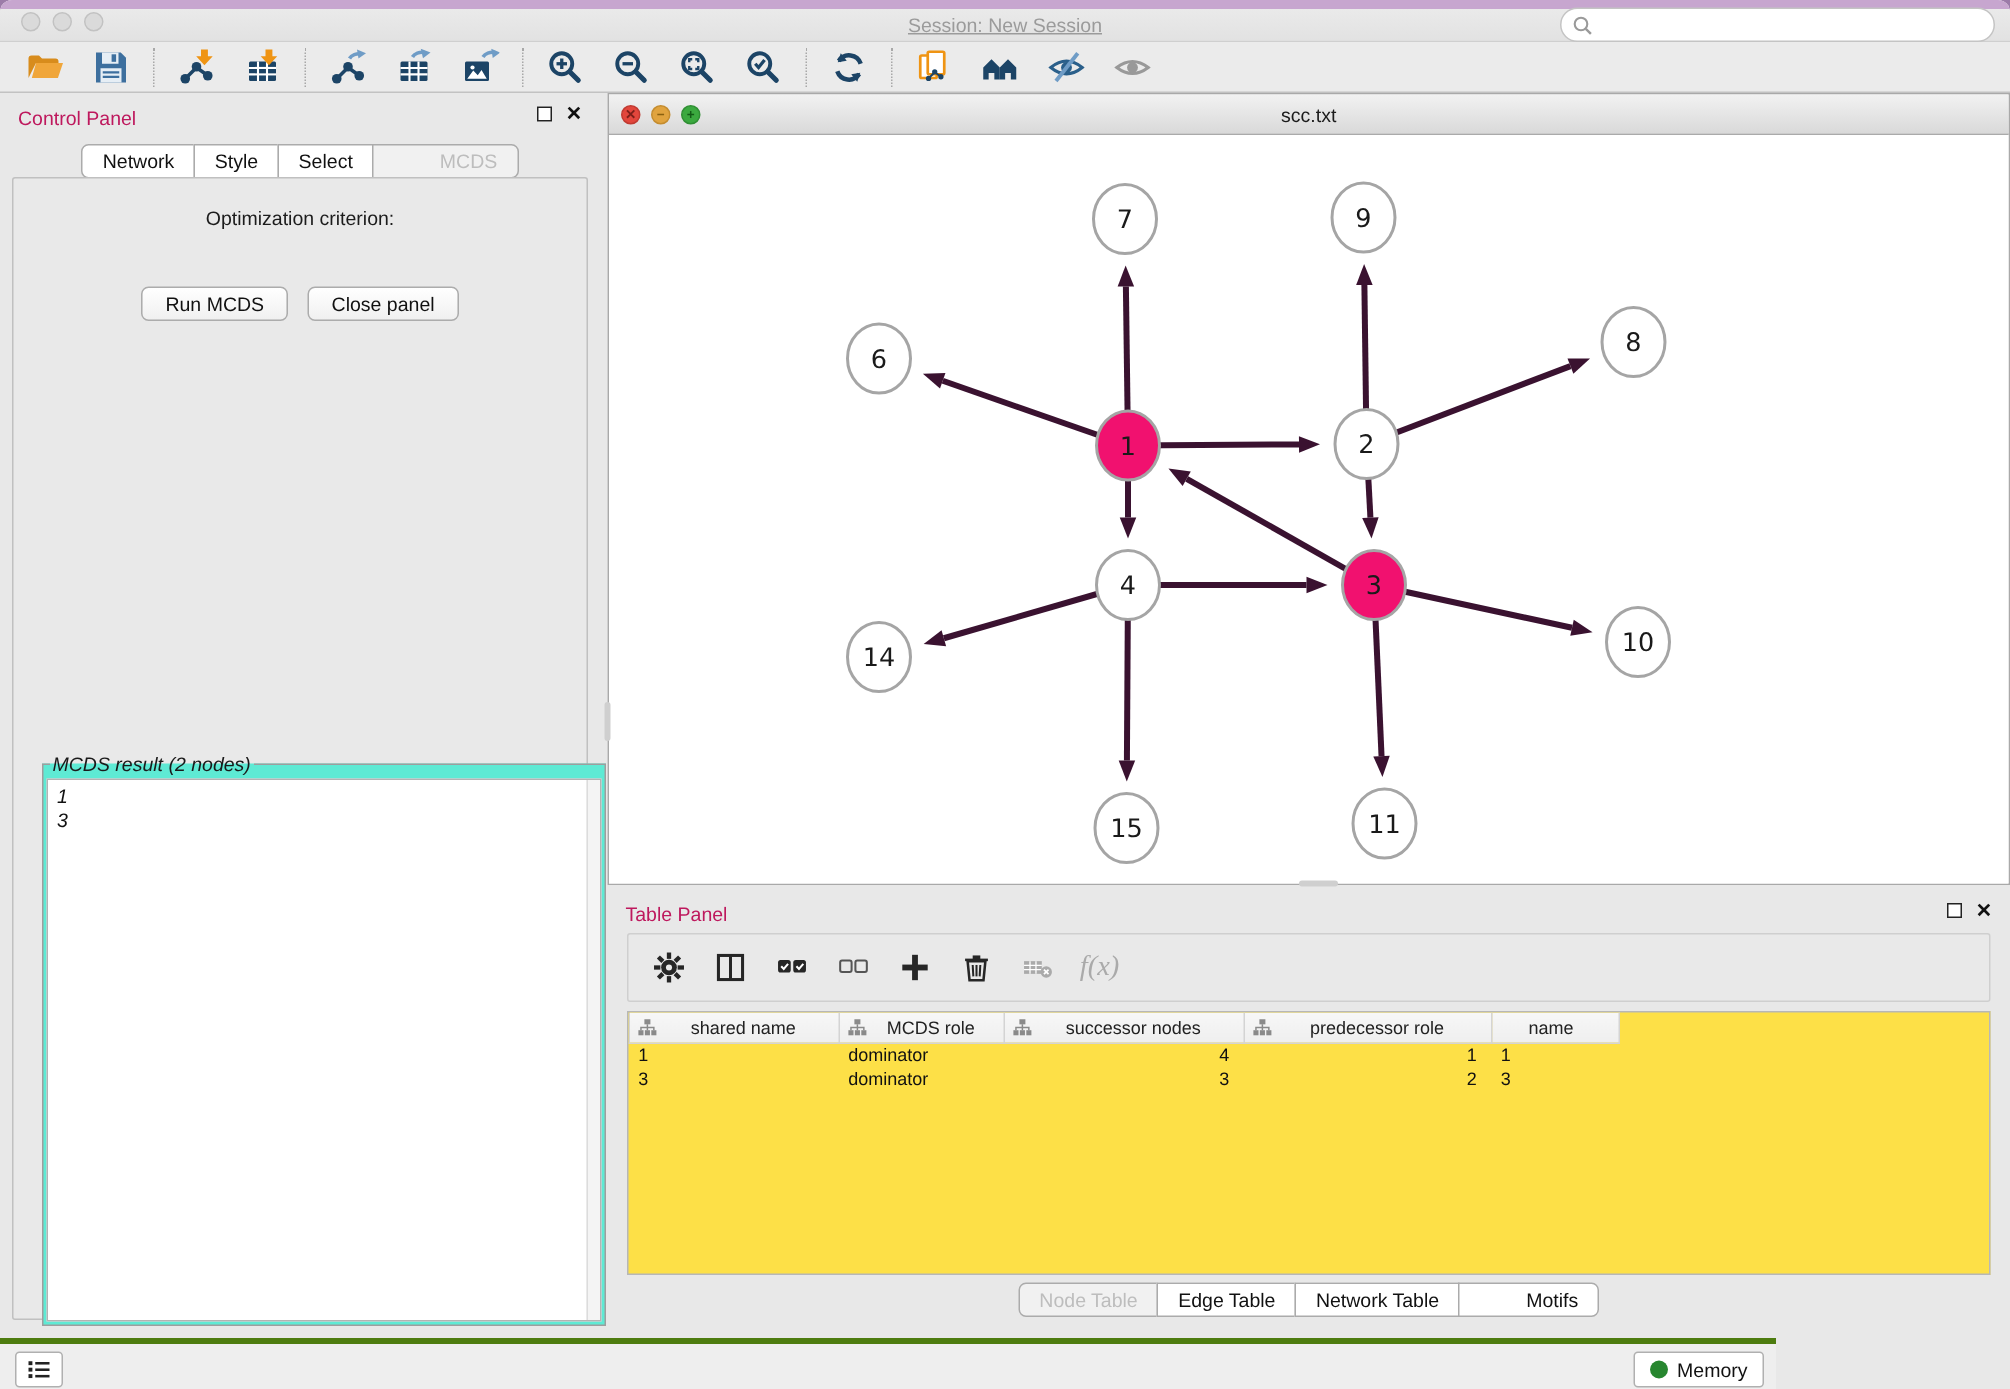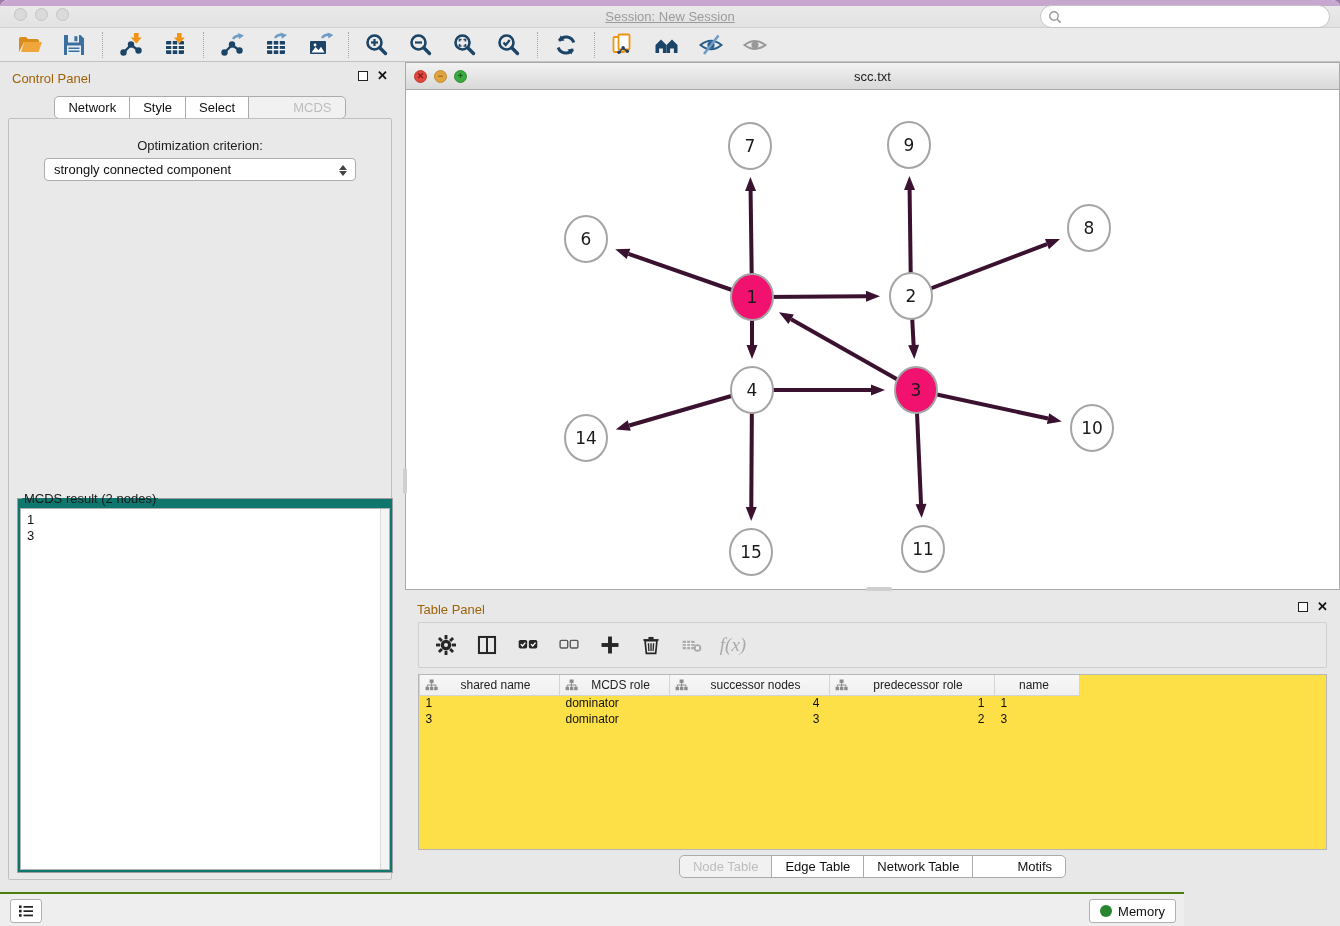--- a/index.html
+++ b/index.html
@@ -22,21 +22,21 @@
     background:#ebebeb;border-bottom:1px solid #c2c2c2;display:flex;align-items:center;padding-left:8px;}
   .tb-btn{width:44px;height:32px;display:flex;align-items:center;justify-content:center;flex:0 0 auto;}
   .tb-btn svg{width:26px;height:26px;}
   .tb-sep{width:1px;height:26px;border-left:1px dotted #a8a8a8;margin:0 6px;flex:0 0 auto;}
   .searchbox{position:absolute;right:10px;top:5px;width:290px;height:23px;background:#fff;
     border:1px solid #c4c4c4;border-radius:12px;display:flex;align-items:center;padding-left:7px;}
   .searchbox input{border:none;outline:none;flex:1;font-size:12px;background:transparent;height:18px;}
   
   .control-panel{position:absolute;left:0;top:62px;width:400px;height:824px;background:#e8e8e8;}
   .cp-header{position:absolute;left:0;top:0;width:100%;height:34px;}
-  .panel-title{position:absolute;left:12px;top:9px;font-size:13px;color:#a16207;}
+  .panel-title{position:absolute;left:12px;top:9px;font-size:13px;color:#be185d;}
   .panel-ctrls{position:absolute;right:12px;top:9px;display:flex;gap:9px;align-items:center;}
   .float-ico{width:10px;height:10px;border:1.6px solid #222;display:inline-block;background:#fff;}
   .close-ico{font-size:13px;font-weight:bold;color:#111;line-height:10px;}
   .tabs-row{position:absolute;left:0;width:100%;display:flex;justify-content:center;}
   .cp-tabs{top:34px;}
   .tab{border:1px solid #ababab;background:#fff;color:#111;font-size:13px;
     padding:3px 13px;margin-left:-1px;position:relative;cursor:default;}
   .tab:first-child{border-radius:5px 0 0 5px;margin-left:0;}
   .tab:last-child{border-radius:0 5px 5px 0;padding-left:44px;}
   .tab.tab-active{background:#f1f1f1;color:#bdbdbd;}
@@ -47,21 +47,21 @@
     border:1px solid #adadad;border-radius:4px;font-size:13px;color:#111;
     display:flex;align-items:center;padding-left:9px;}
   .stepper{position:absolute;right:6px;top:3px;width:12px;height:16px;display:flex;flex-direction:column;
     align-items:center;justify-content:center;gap:1px;}
   .stepper .up{width:0;height:0;border-left:4px solid transparent;border-right:4px solid transparent;border-bottom:5px solid #444;}
   .stepper .dn{width:0;height:0;border-left:4px solid transparent;border-right:4px solid transparent;border-top:5px solid #444;}
   .cp-buttons{position:absolute;left:0;top:129px;width:100%;display:flex;justify-content:center;gap:13px;}
   .btn{height:23px;background:linear-gradient(#ffffff,#f0f0f0);border:1px solid #acacac;
     border-radius:5px;font-size:13px;color:#111;padding:0 15px;font-family:"Liberation Sans",sans-serif;}
   .mcds-fieldset{position:absolute;left:12px;top:424px;width:376px;height:382px;
-    border:1px solid #9e9e9e;margin:5px;padding:2px;background:#0f766e;}
+    border:1px solid #9e9e9e;margin:16px;padding:2px;background:#5eead4;font-style:italic;}
   .mcds-fieldset legend{font-size:13px;color:#1a1a1a;padding:0 2px;margin-left:2px;}
   .mcds-list{position:relative;width:100%;height:100%;background:#fff;border:1px solid #b3b3b3;
     font-size:13px;color:#111;padding:3px 0 0 6px;overflow:hidden;}
   .mcds-line{line-height:16px;}
   .mcds-scroll{position:absolute;right:0;top:0;bottom:0;width:9px;background:#f4f4f4;border-left:1px solid #dcdcdc;}
   
   .network-window{position:absolute;left:405px;top:62px;width:935px;height:528px;
     background:#fff;border:1px solid #a9a9a9;}
   .nw-titlebar{position:absolute;left:0;top:0;width:100%;height:27px;
     background:linear-gradient(#f2f2f2,#d9d9d9);border-bottom:1px solid #aaa;}
@@ -87,21 +87,21 @@
   table.datatable{border-collapse:collapse;table-layout:fixed;}
   .datatable th{height:20px;background:linear-gradient(#f7f7f7,#efefef);
     border:1px solid #d4d4d4;border-top:none;font-weight:normal;font-size:12px;color:#222;padding:0;}
   .th-inner{display:flex;align-items:center;}
   .th-inner .th-ico{margin-left:5px;flex:0 0 auto;display:flex;}
   .th-inner .th-label{flex:1;text-align:center;padding-right:6px;}
   .datatable td{height:16px;font-size:12px;color:#111;padding:0 6px;white-space:nowrap;overflow:hidden;}
   .td-r{text-align:right;padding-right:10px !important;}
   .tp-tabs{bottom:8px;top:auto;}
   
-  .statusbar{position:absolute;left:0;bottom:0;width:1184px;height:34px;background:#eeeeee;border-top:2px solid #4d7c0f;}
+  .statusbar{position:absolute;left:0;bottom:0;width:1184px;height:34px;background:#eeeeee;border-top:4px solid #4d7c0f;}
   .sb-left-btn{position:absolute;left:10px;top:5px;width:32px;height:24px;background:#fff;
     border:1px solid #b0b0b0;border-radius:3px;display:flex;align-items:center;justify-content:center;}
   .memory-btn{position:absolute;right:8px;top:5px;height:24px;background:#fff;border:1px solid #b0b0b0;
     border-radius:3px;display:flex;align-items:center;gap:6px;padding:0 10px;font-size:13px;color:#111;}
   .mem-dot{width:12px;height:12px;border-radius:50%;background:#27862f;}
 </style>
 </head>
 <body>
 
 <div class="app">
@@ -276,26 +276,23 @@
       </span>
     </div>
     <div class="tabs-row cp-tabs" id="cp-tabs">
         <div class="tab">Network</div>
         <div class="tab">Style</div>
         <div class="tab">Select</div>
         <div class="tab tab-active">MCDS</div>
       </div>
     <div class="cp-body"></div>
     <div class="opt-label">Optimization criterion:</div>
-    <div class="cp-select">
-      <span>strongly connected component</span>
-      <span class="stepper">
-        <span class="up"></span>
-          <span class="dn"></span>
-      </span>
+    <div class="cp-buttons">
+      <button class="btn">Run MCDS</button>
+      <button class="btn">Close panel</button>
     </div>
     <fieldset class="mcds-fieldset">
       <legend>MCDS result (2 nodes)</legend>
       <div class="mcds-list" id="mcds-list">
 
       <div class="mcds-line">1</div>
           <div class="mcds-line">3</div>
           <div class="mcds-scroll"></div>
         </div>
     </fieldset>

